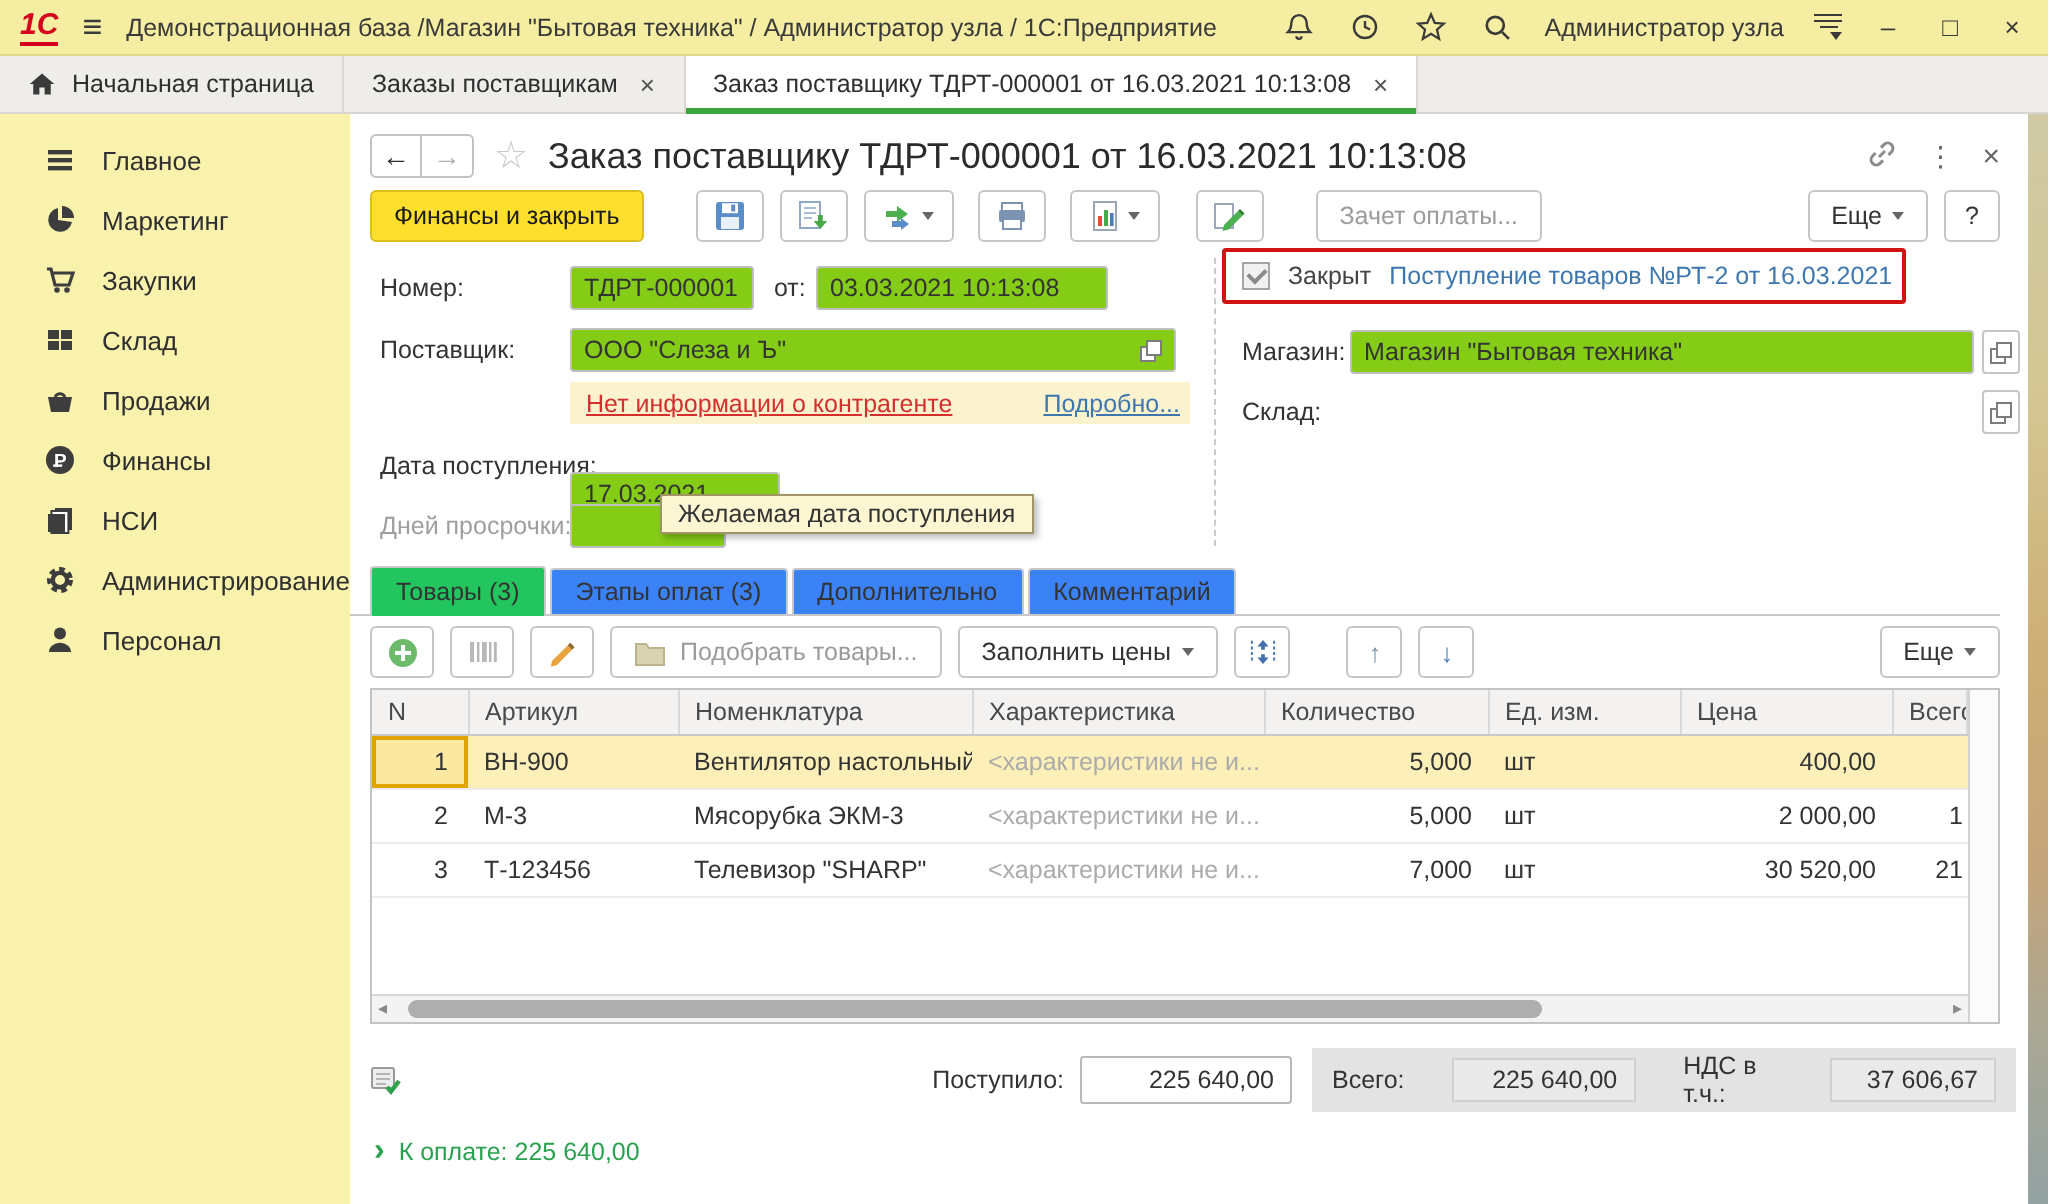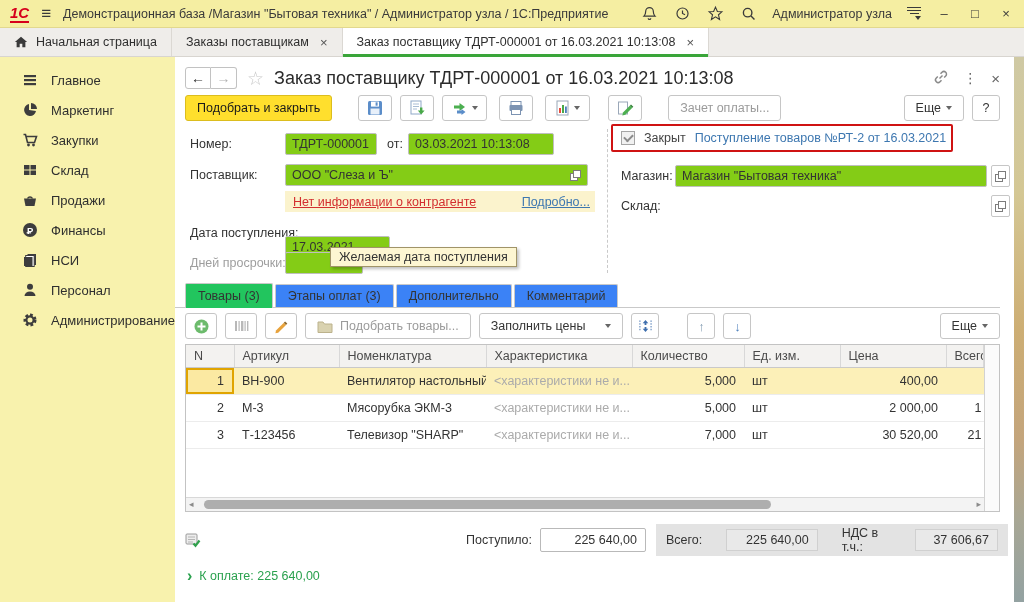--- a/index.html
+++ b/index.html
@@ -265,31 +265,31 @@
     <div class="side-item">
       <svg width="16" height="16" viewBox="0 0 16 16">
         <rect x="5.5" y="2" width="8.5" height="11" fill="#3d3d3d"></rect>
         <rect x="3.7" y="3.5" width="8.5" height="11" fill="#fff" stroke="#3d3d3d"></rect>
         <rect x="2" y="5" width="8.5" height="9" fill="#3d3d3d"></rect>
         </svg>
       <span>НСИ</span>
     </div>
     <div class="side-item">
       <svg width="16" height="16" viewBox="0 0 16 16">
+        <circle cx="8" cy="8" r="5" fill="none" stroke="#3d3d3d" stroke-width="3" stroke-dasharray="2.6 2"></circle>
+        <circle cx="8" cy="8" r="3.6" fill="none" stroke="#3d3d3d" stroke-width="2.2"></circle>
+        </svg>
+      <span>Администрирование</span>
+    </div>
+    <div class="side-item">
+      <svg width="16" height="16" viewBox="0 0 16 16">
         <circle cx="8" cy="4.8" r="3" fill="#3d3d3d"></circle>
           <path d="M2.5 14 a5.5 4.6 0 0 1 11 0 Z" fill="#3d3d3d"></path>
         </svg>
       <span>Персонал</span>
-    </div>
-    <div class="side-item">
-      <svg width="16" height="16" viewBox="0 0 16 16">
-        <circle cx="8" cy="8" r="5" fill="none" stroke="#3d3d3d" stroke-width="3" stroke-dasharray="2.6 2"></circle>
-        <circle cx="8" cy="8" r="3.6" fill="none" stroke="#3d3d3d" stroke-width="2.2"></circle>
-        </svg>
-      <span>Администрирование</span>
     </div>
   </div>
 
   <div class="main">
 
     <div class="form-header">
       <span class="nav-btn back">←</span>
       <span class="nav-btn fwd">→</span>
       <span class="fav-star">☆</span>
       <span class="form-title">Заказ поставщику ТДРТ-000001 от 16.03.2021 10:13:08</span>
@@ -300,21 +300,21 @@
             <path d="M7.5 4.8 L9 3.3 a2.6 2.6 0 0 1 3.7 3.7 L11.2 8.5"></path>
             <path d="M8.5 11.2 L7 12.7 a2.6 2.6 0 0 1 -3.7-3.7 L4.8 7.5"></path>
             </svg>
         </span>
         <span class="fh-dots">⋮</span>
         <span class="fh-close">×</span>
       </span>
     </div>
 
     <div class="toolbar">
-      <button class="btn primary">Подобрать и закрыть</button>
+      <button class="btn primary">Финансы и закрыть</button>
       <span class="sp26"></span>
       <button class="btn icon-btn">
         <svg width="16" height="16" viewBox="0 0 16 16">
           <rect x="1" y="1" width="14" height="14" rx="1.5" fill="#5b8dc9"></rect>
           <rect x="4" y="1.6" width="8" height="5" fill="#fff"></rect>
             <rect x="8.6" y="2.3" width="2" height="3.4" fill="#5b8dc9"></rect>
           <rect x="3.5" y="8.5" width="9" height="6" fill="#e8f0fa"></rect>
           </svg>
       </button>
       <span class="sp8"></span>
@@ -450,21 +450,21 @@
           <path d="M2 11.5 L9.8 3.7 12 5.9 4.2 13.7 1.4 14.3 Z" fill="#e8a33d"></path>
           <path d="M9.8 3.7 L12 5.9 13.3 4.6 11.1 2.4 Z" fill="#8d6a2f"></path>
           </svg>
       </button>
       <button class="btn disabled" style="gap:7px">
         <svg width="16" height="13" viewBox="0 0 16 13">
           <path d="M1 2 h5 l1.5 2 H15 v8.5 H1 Z" fill="#d9d2b0" stroke="#bcb28c"></path>
           </svg>
         <span>Подобрать товары...</span>
       </button>
-      <button class="btn" style="gap:20px">
+      <button class="btn" style="gap:6px">
         <span>Заполнить цены</span>
         <span class="caret"></span>
       </button>
       <button class="btn icon-sq" style="width:28px">
         <svg width="13" height="14" viewBox="0 0 14 14">
           <g fill="#3f6fae">
               <path d="M7 0.5 L10 4 H8 V5.8 H6 V4 H4 Z"></path>
               <path d="M7 13.5 L4 10 H6 V8.2 H8 V10 H10 Z"></path>
             </g>
           <g stroke="#3f6fae" stroke-dasharray="1.6 1.4">

